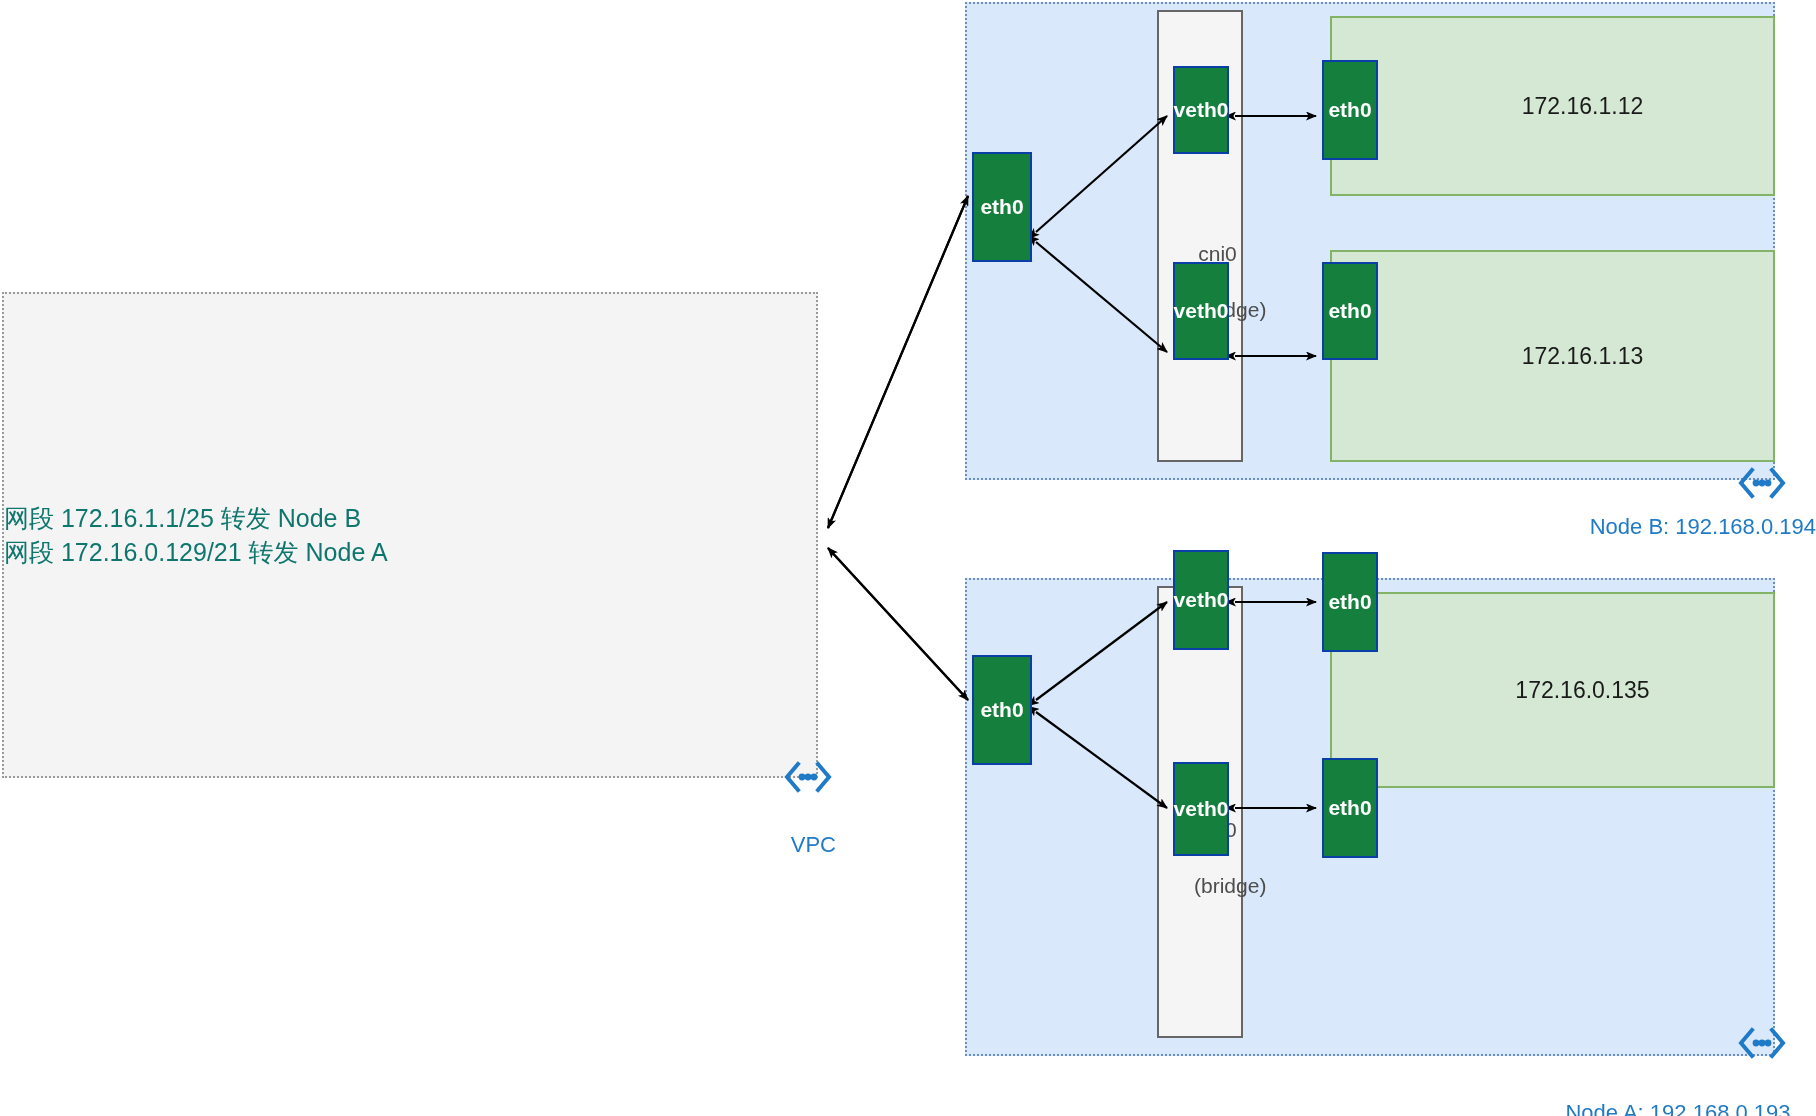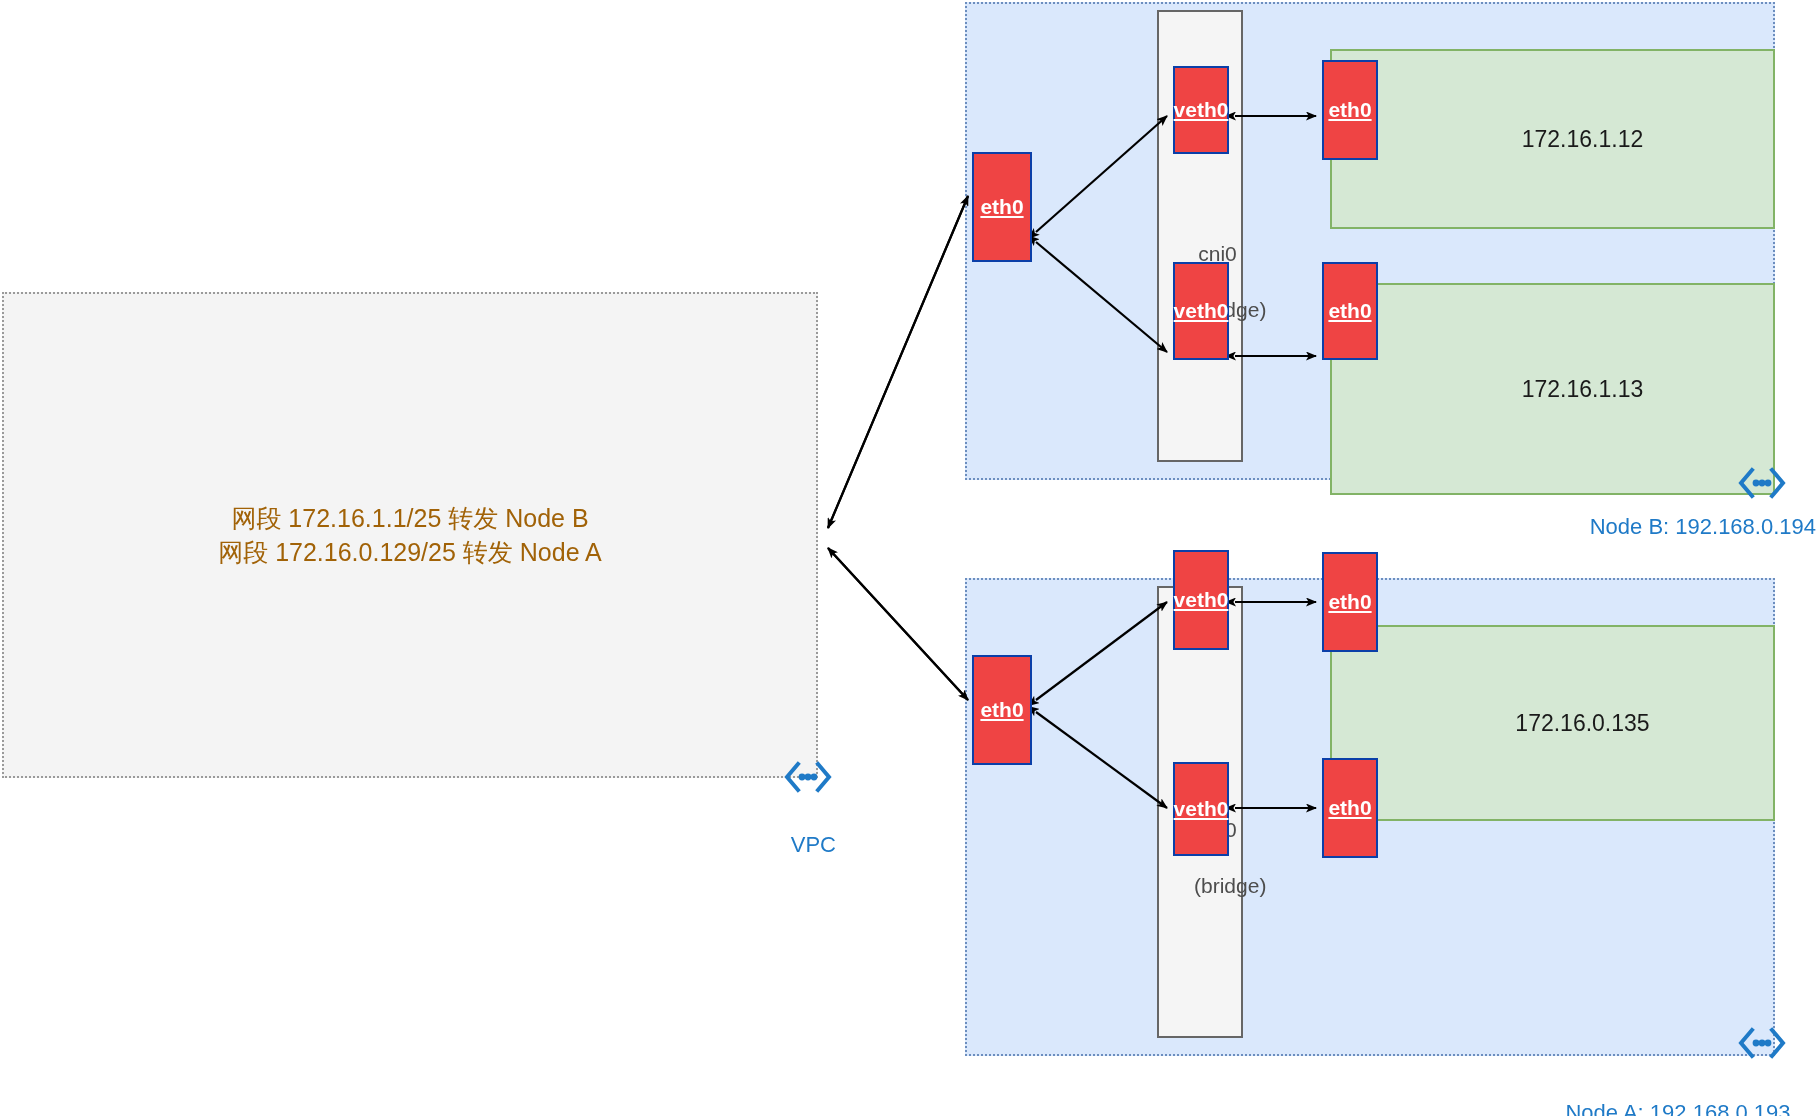--- a/index.html
+++ b/index.html
@@ -15,22 +15,22 @@
   
   .abs{position:absolute;box-sizing:border-box;}
 
   .vpc-box{
     left:2px;top:292px;width:816px;height:486px;
     background:#f4f4f4;
     border:2px dotted #9a9a9a;
   }
   .vpc-text{
     position:absolute;left:0;top:0;width:100%;height:100%;
-    display:flex;flex-direction:column;align-items:center;justify-content:center;
-    color:#a16207;font-size:25px;line-height:34px;white-space:pre;
+    display:flex;flex-direction:column;align-items:flex-start;justify-content:center;
+    color:#0f766e;font-size:25px;line-height:34px;white-space:pre;
   }
   .vpc-text span{display:block;}
 
   
   .node-box{
     background:#dae8fc;
     border:2px dotted #6c8ebf;
   }
   #node-b{left:965px;top:2px;width:810px;height:478px;}
   #node-a{left:965px;top:578px;width:810px;height:478px;}
@@ -48,38 +48,37 @@
     text-align:center;color:#4d4d4d;font-size:21px;line-height:28px;
     white-space:pre;
   }
   #cni-b .cni-label{top:200px;}
   #cni-a .cni-label{top:200px;}
 
   
   .pod-box{
     background:#d5e8d4;
     border:2px solid #82b366;
-    display:flex;align-items:center;justify-content:center;margin-top:33px;
+    display:flex;align-items:center;justify-content:center;
   }
   .pod-ip{color:#1a1a1a;font-size:23px;}
   #pod-b1{left:1330px;top:16px;width:445px;height:180px;}
   #pod-b2{left:1330px;top:250px;width:445px;height:212px;text-align:center;}
   #pod-a1{left:1330px;top:592px;width:445px;height:196px;}
   #pod-a2{left:1330px;top:818px;width:445px;height:220px;}
   #pod-b1 .pod-ip,#pod-a1 .pod-ip{transform:translateX(30px);}
   #pod-b2 .pod-ip,#pod-a2 .pod-ip{transform:translateX(30px);}
 
   
   .iface{
-    background:#ef4444;
+    background:#15803d;
     border:2px solid #0b3fa8;
     display:flex;align-items:center;justify-content:center;
     color:#ffffff;font-size:21px;font-weight:bold;
     z-index:6;
-    text-decoration:underline;
   }
   
   #eth0-node-b{left:972px;top:152px;width:60px;height:110px;}
   #eth0-node-a{left:972px;top:655px;width:60px;height:110px;}
   
   #veth0-b1{left:1173px;top:66px;width:56px;height:88px;}
   #veth0-b2{left:1173px;top:262px;width:56px;height:98px;}
   #veth0-a1{left:1173px;top:550px;width:56px;height:100px;}
   #veth0-a2{left:1173px;top:762px;width:56px;height:94px;}
   
@@ -106,21 +105,21 @@
   #arrows{position:absolute;left:0;top:0;width:1816px;height:1116px;z-index:4;pointer-events:none;}
 </style>
 </head>
 <body>
 
 <div id="stage">
 
   <div class="abs vpc-box" id="vpc-box">
     <div class="vpc-text">
       <span>网段 172.16.1.1/25 转发 Node B</span>
-      <span>网段 172.16.0.129/25 转发 Node A</span>
+      <span>网段 172.16.0.129/21 转发 Node A</span>
     </div>
   </div>
 
   <div class="abs vpc-icon" id="vpc-icon-main">
     <svg width="52" height="34" viewBox="0 0 52 34">
       <path d="M16 4 L5 17 L16 30" fill="none" stroke="#1f7ac7" stroke-width="4" stroke-linecap="square"></path>
       <path d="M36 4 L47 17 L36 30" fill="none" stroke="#1f7ac7" stroke-width="4" stroke-linecap="square"></path>
       <circle cx="20" cy="17" r="3.4" fill="#1f7ac7"></circle>
       <circle cx="26" cy="17" r="3.4" fill="#1f7ac7"></circle>
       <circle cx="32" cy="17" r="3.4" fill="#1f7ac7"></circle>

